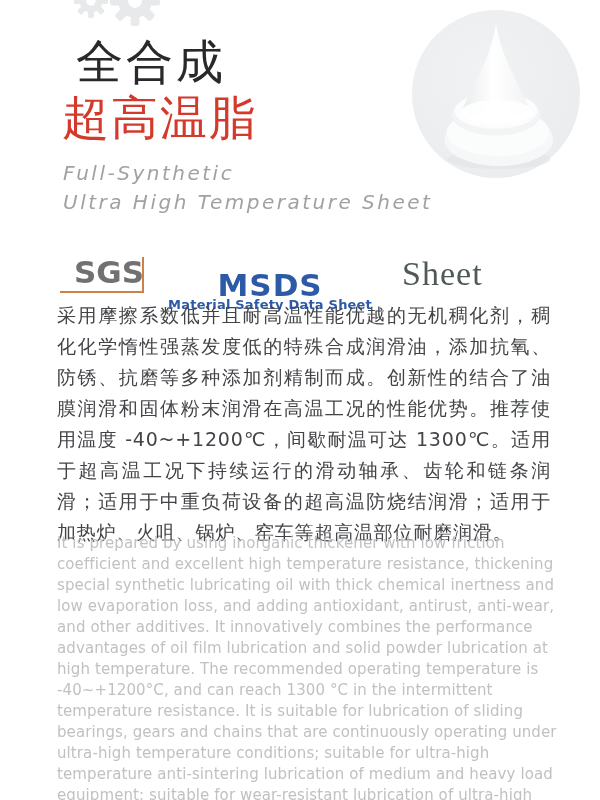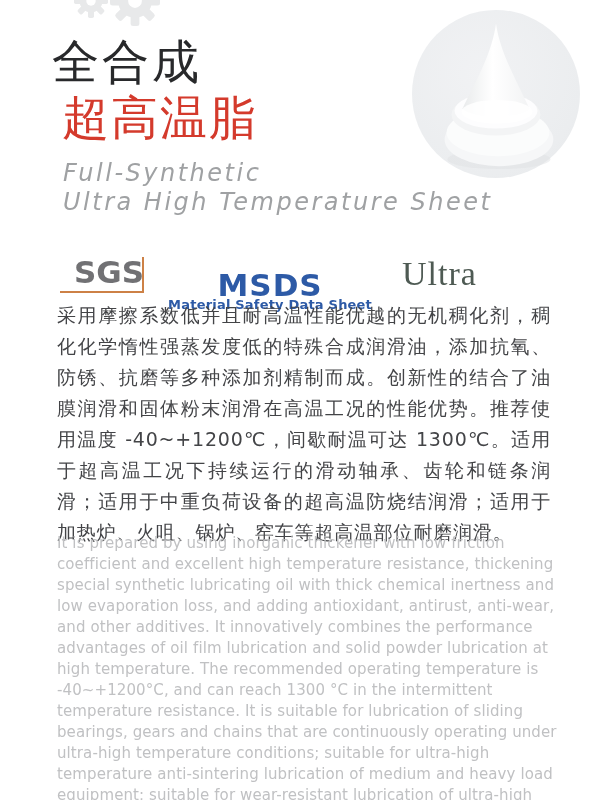--- a/index.html
+++ b/index.html
@@ -23,32 +23,32 @@
     position: absolute;
     left: 412px; top: 10px;
     width: 168px; height: 168px;
     border-radius: 50%;
     background: radial-gradient(circle at 42% 38%, #f1f2f4 0%, #ebedef 70%, #e7e9eb 100%);
   }
   .product-circle svg { position: absolute; left: 0; top: 0; }
 
   
   .title-line1 {
-    position: absolute; left: 52px; top: 34px;
+    position: absolute; left: 76px; top: 34px;
     font-size: 47px; line-height: 56px; letter-spacing: 3px;
     color: #28292b; font-weight: 500;
   }
   .title-line2 {
     position: absolute; left: 62px; top: 90px;
     font-size: 47px; line-height: 56px; letter-spacing: 2px;
     color: #d43a2c; font-weight: 400;
   }
   .subtitle {
     position: absolute; left: 63px; top: 159px;
-    font-size: 24px; line-height: 29px; letter-spacing: 2.5px;
+    font-size: 20px; line-height: 29px; letter-spacing: 2.5px;
     color: #9fa1a3; font-style: italic; font-weight: 500;
   }
 
   
   .certs {
     position: absolute; left: 60px; top: 237px;
     display: flex; align-items: center;
   }
   .sgs-box {
     position: relative;
@@ -155,19 +155,19 @@
   </div>
 
   <div class="certs">
     <div class="sgs-box">
       <span class="sgs-text">SGS</span>
     </div>
     <div class="msds-box">
       <div class="msds-main">MSDS</div>
       <div class="msds-tag">Material Safety Data Sheet</div>
     </div>
-    <div class="rohs-text">Ultra</div>
+    <div class="rohs-text">Sheet</div>
   </div>
 
   <p class="desc-cn">采用摩擦系数低并且耐高温性能优越的无机稠化剂，稠化化学惰性强蒸发度低的特殊合成润滑油，添加抗氧、防锈、抗磨等多种添加剂精制而成。创新性的结合了油膜润滑和固体粉末润滑在高温工况的性能优势。推荐使用温度 -40~+1200℃，间歇耐温可达 1300℃。适用于超高温工况下持续运行的滑动轴承、齿轮和链条润滑；适用于中重负荷设备的超高温防烧结润滑；适用于加热炉、火咀、锅炉、窑车等超高温部位耐磨润滑。</p>
   <p class="desc-en">It is prepared by using inorganic thickener with low friction coefficient and excellent high temperature resistance, thickening special synthetic lubricating oil with thick chemical inertness and low evaporation loss, and adding antioxidant, antirust, anti-wear, and other additives. It innovatively combines the performance advantages of oil film lubrication and solid powder lubrication at high temperature. The recommended operating temperature is -40~+1200°C, and can reach 1300 °C in the intermittent temperature resistance. It is suitable for lubrication of sliding bearings, gears and chains that are continuously operating under ultra-high temperature conditions; suitable for ultra-high temperature anti-sintering lubrication of medium and heavy load equipment; suitable for wear-resistant lubrication of ultra-high temperature parts such as heating furnace, fire nozzle as well as boiler and kiln car.</p>
 
 </div>
 
 </body></html>

